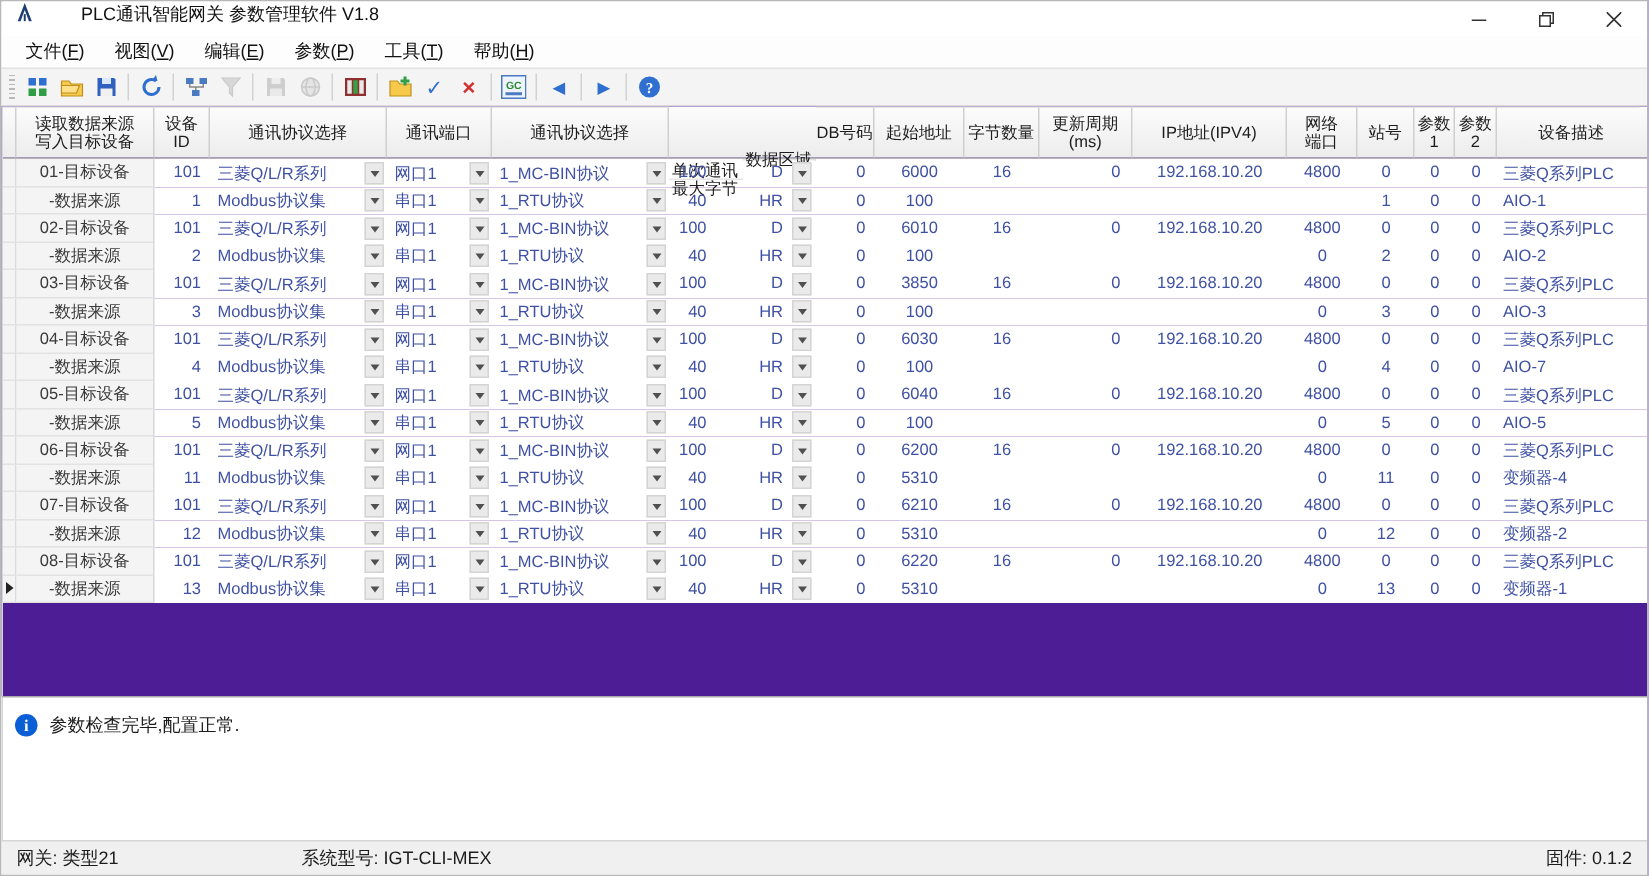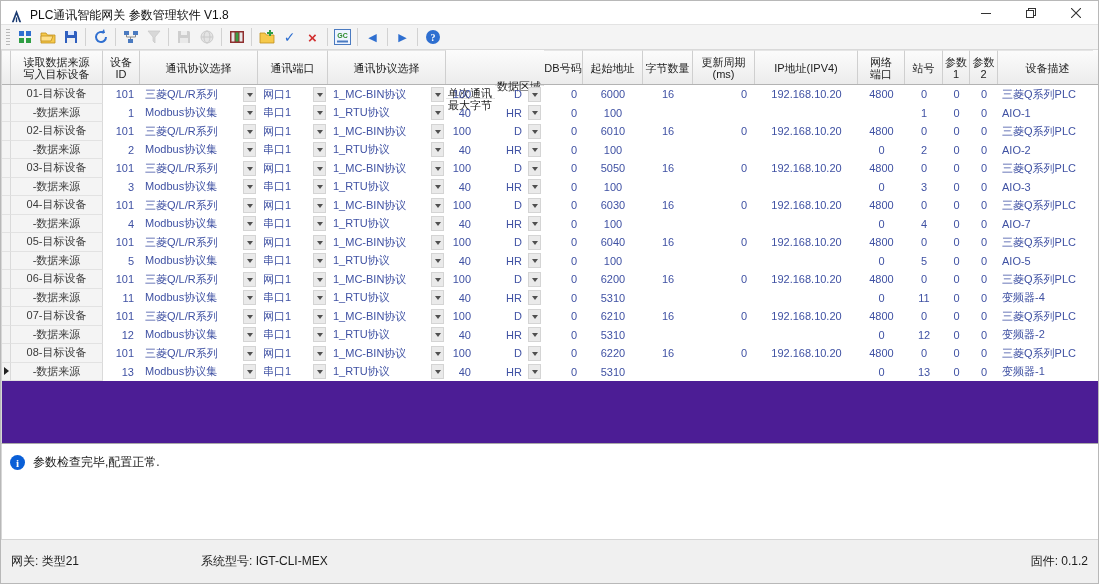--- a/index.html
+++ b/index.html
@@ -1,21 +1,21 @@
 <!DOCTYPE html>
 <html><head>
 <meta charset="utf-8">
 <style>
   * { margin:0; padding:0; box-sizing:border-box; }
   html,body { width:1099px; height:584px; overflow:hidden; }
   body { font-family:"Liberation Sans","DejaVu Sans",sans-serif; background:#fff; color:#222; }
   .window { width:1099px; height:584px; display:flex; flex-direction:column; border:1px solid #b8b8b8; background:#fff; }
 
   
-  .titlebar { height:23px; display:flex; align-items:flex-end; background:#fff; padding-left:8px; flex:none; }
+  .titlebar { height:23px; display:flex; align-items:flex-start; background:#fff; padding-left:8px; flex:none;gap:24px; }
   .titlebar .logo { width:15px; height:15px; margin-right:6px; flex:none; }
   .titlebar .title { font-size:12px; color:#111; flex:1; white-space:nowrap; }
   .win-controls { display:flex; height:100%; flex:none; }
   .win-btn { width:45px; height:100%; display:flex; align-items:center; justify-content:center; color:#333; }
 
   
   .menubar { height:21px; display:flex; align-items:center; background:#fdfdfd; padding-left:6px; flex:none; font-size:12px; }
   .menu-item { padding:2px 10px; color:#111; white-space:nowrap; }
   .menu-item u { text-decoration:underline; }
 
@@ -96,20 +96,28 @@
           </svg>
       </div>
       <div class="win-btn">
         <svg width="10" height="10" viewBox="0 0 10 10">
             <path d="M0 0 L10 10 M10 0 L0 10" stroke="#333" stroke-width="1.1"></path>
           </svg>
       </div>
     </div>
   </div>
 
+  <div class="menubar">
+    <span class="menu-item">文件(<u>F</u>)</span>
+    <span class="menu-item">视图(<u>V</u>)</span>
+    <span class="menu-item">编辑(<u>E</u>)</span>
+    <span class="menu-item">参数(<u>P</u>)</span>
+    <span class="menu-item">工具(<u>T</u>)</span>
+    <span class="menu-item">帮助(<u>H</u>)</span>
+  </div>
 
   <div class="toolbar">
     <div class="grip"></div>
     <div class="tbtn">
       <svg width="16" height="16" viewBox="0 0 16 16">
           <rect x="2" y="2" width="5" height="5" fill="#2f6fd0"></rect>
           <rect x="9" y="2" width="5" height="5" fill="#2f6fd0"></rect>
           <rect x="2" y="9" width="5" height="5" fill="#2f9e44"></rect>
           <rect x="9" y="9" width="5" height="5" fill="#2f9e44"></rect>
         </svg>
@@ -396,21 +404,21 @@
       <div class="cell col-proto combo-cell">
             <span class="val">1_MC-BIN协议</span>
             <span class="combo"></span>
           </div>
       <div class="cell col-max">100</div>
       <div class="cell col-area">
             <span class="val">D</span>
             <span class="combo"></span>
           </div>
       <div class="cell col-db">0</div>
-      <div class="cell col-addr">5050</div>
+      <div class="cell col-addr">3850</div>
       <div class="cell col-bytes">16</div>
       <div class="cell col-cycle">0</div>
       <div class="cell col-ip">192.168.10.20</div>
       <div class="cell col-nport">4800</div>
       <div class="cell col-sta">0</div>
       <div class="cell col-p1">0</div>
       <div class="cell col-p2">0</div>
       <div class="cell col-desc">三菱Q系列PLC</div>
     </div>
 

